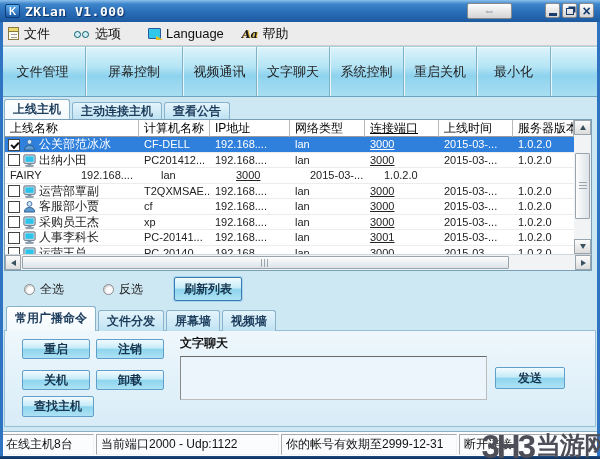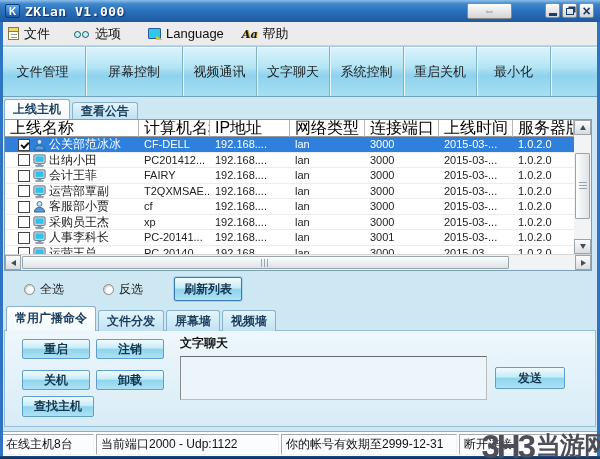--- a/index.html
+++ b/index.html
@@ -63,30 +63,30 @@
     color:#1c3c5c; cursor:pointer; white-space:nowrap; }
   .tabstrip.bottom .tab { height:21px; line-height:20px; }
   .tab.active { background:linear-gradient(180deg,#ffffff,#f2f9fd); height:20px; line-height:19px; z-index:4; }
   .tabstrip.bottom .tab.active { height:25px; line-height:23px; }
 
   
   .tablebox { position:absolute; left:4px; top:119px; width:588px; height:152px; background:#fff;
     border:1px solid #7aa0b8; z-index:2; }
   .thead { position:absolute; left:0; top:0; width:569px; height:17px; display:flex;
     box-shadow:inset 0 -1px 0 #9a9a9a; background:#fff; }
-  .th { height:17px; line-height:16px; font-size:16px; color:#000; padding-left:5px;
+  .th { height:17px; line-height:16px; font-size:12px; color:#000; padding-left:5px;
     border-right:1px solid #b8b8b8; white-space:nowrap; overflow:hidden; cursor:pointer; }
   .tbody { position:absolute; left:0; top:17px; width:569px; height:117px; overflow:hidden; }
   .trow { display:flex; height:15.5px; line-height:15px; box-shadow:inset 0 -1px 0 #ececec; cursor:pointer; background:#fff; }
   .trow.selected { background:#2f7fdd; color:#fff; }
   .td { font-size:11px; color:#222; padding-left:5px; white-space:nowrap; overflow:hidden; }
   .trow.selected .td { color:#fff; }
   .c0 { width:134px; } .c1 { width:71px; } .c2 { width:80px; } .c3 { width:75px; }
-  .c4 { width:74px; } .c5 { width:74px; } .c6 { width:61px; }
-  .name-td { display:flex; align-items:center; gap:3px; padding-left:13px; font-size:12px; }
+  .c4 { width:74px;text-decoration:underline; } .c5 { width:74px; } .c6 { width:61px; }
+  .name-td { display:flex; align-items:center; gap:3px; padding-left:3px; font-size:12px; }
   .cb { position:relative; width:12px; height:12px; background:#fff; border:1px solid #444; flex:0 0 auto; cursor:pointer; }
   .cb.checked::after { content:""; position:absolute; left:2px; top:2px; width:6px; height:3px;
     border-left:2px solid #111; border-bottom:2px solid #111; transform:rotate(-45deg); }
   .row-icon { width:13px; height:13px; flex:0 0 auto; display:inline-flex; }
 
   
   .vscroll { position:absolute; left:569px; top:0; width:17px; height:134px; background:#f1f3f5; }
   .hscroll { position:absolute; left:0; top:134px; width:586px; height:16px; background:#f1f3f5; border-top:1px solid #d0d6da; }
   .sbtn { position:absolute; background:linear-gradient(180deg,#fcfcfc,#dcdcdc); border:1px solid #9aa4ac;
     display:flex; align-items:center; justify-content:center; cursor:pointer; }
@@ -200,20 +200,21 @@
       <div class="tool-btn" style="width:97px">屏幕控制</div>
       <div class="tool-btn" style="width:74px">视频通讯</div>
       <div class="tool-btn" style="width:73px">文字聊天</div>
       <div class="tool-btn" style="width:74px">系统控制</div>
       <div class="tool-btn" style="width:73px">重启关机</div>
       <div class="tool-btn" style="width:74px">最小化</div>
       <div class="tool-btn filler" style="flex:1"></div>
     </div>
   <div class="tabstrip top">
       <div class="tab active">上线主机</div>
+      <div class="tab">主动连接主机</div>
       <div class="tab">查看公告</div>
     </div>
 
   <div class="tablebox">
     <div class="thead">
         <div class="th c0">上线名称</div>
         <div class="th c1">计算机名称</div>
         <div class="th c2">IP地址</div>
         <div class="th c3">网络类型</div>
         <div class="th c4">连接端口</div>
@@ -253,32 +254,20 @@
          <span>出纳小田</span>
        </div>
           <div class="td c1">PC201412...</div>
           <div class="td c2">192.168....</div>
           <div class="td c3">lan</div>
           <div class="td c4">3000</div>
           <div class="td c5">2015-03-...</div>
           <div class="td c6">1.0.2.0</div>
         </div>
         <div class="trow">
-       <div class="td name-td c0">
-         <span class="cb"></span>
-         <span class="row-icon">
-              <svg viewBox="0 0 14 14" width="13" height="13">
-                <rect x="1" y="1" width="12" height="9" rx="1" fill="#e8eef4" stroke="#445a70"></rect>
-                <rect x="2.5" y="2.5" width="9" height="6" fill="#2ec4ea"></rect>
-                <rect x="5" y="10.5" width="4" height="1.5" fill="#8899aa"></rect>
-                <rect x="3" y="12" width="8" height="1.5" fill="#b8c6d2" stroke="#445a70" stroke-width="0.5"></rect>
-              </svg>
-            </span>
-         <span>会计王菲</span>
-       </div>
           <div class="td c1">FAIRY</div>
           <div class="td c2">192.168....</div>
           <div class="td c3">lan</div>
           <div class="td c4">3000</div>
           <div class="td c5">2015-03-...</div>
           <div class="td c6">1.0.2.0</div>
         </div>
         <div class="trow">
        <div class="td name-td c0">
          <span class="cb"></span>

